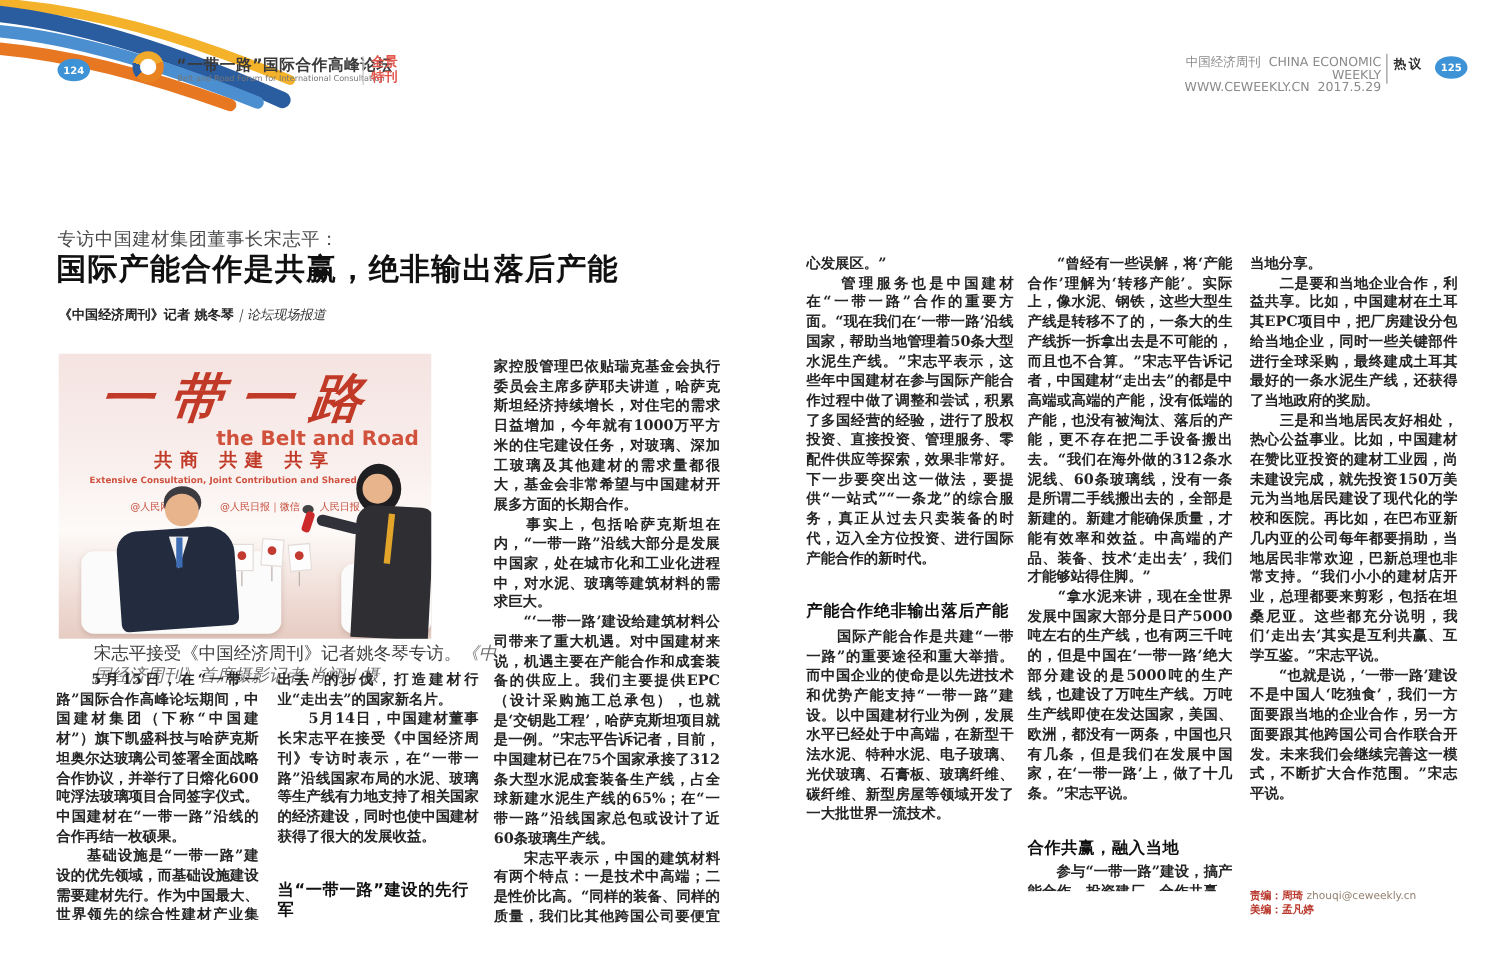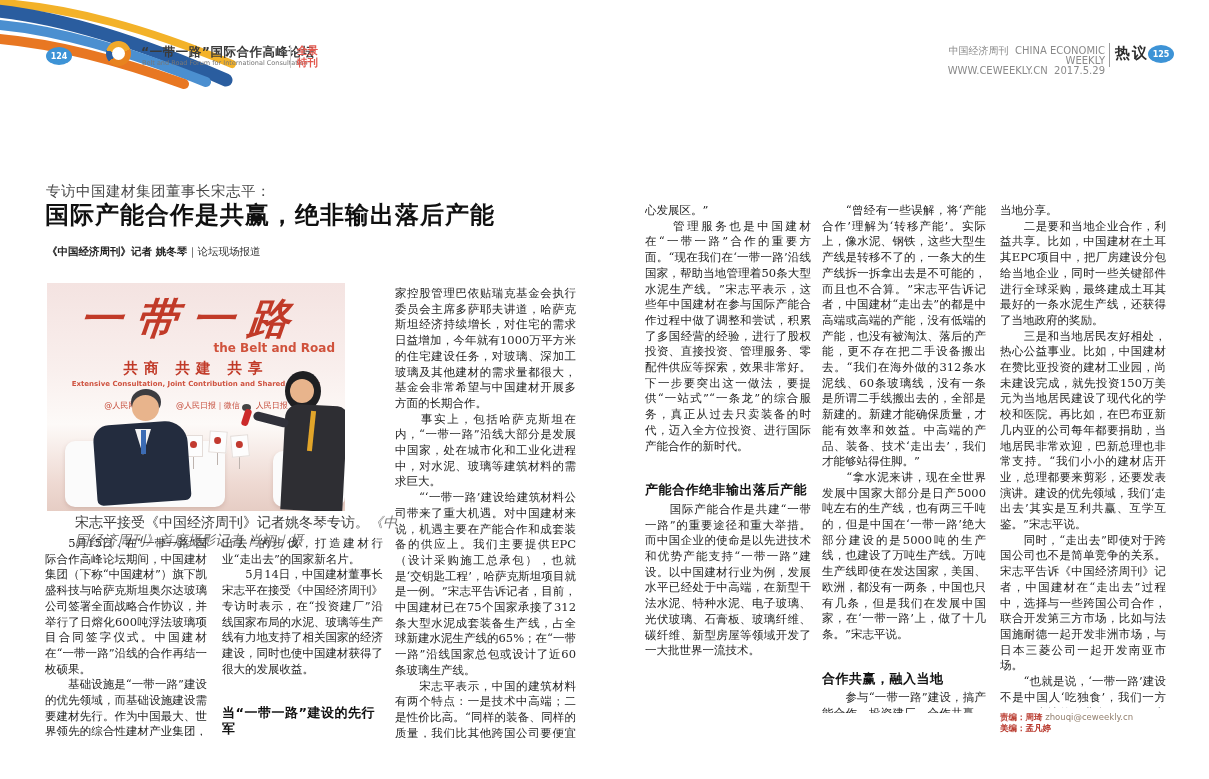--- a/index.html
+++ b/index.html
@@ -24,36 +24,36 @@
   }
   .forum-logo .hole{width:13px;height:13px;border-radius:50%;background:#fff;}
   .masthead-title{position:absolute;left:141px;top:44px;font-size:12.5px;font-weight:bold;color:#3a3a3a;letter-spacing:.5px;}
   .masthead-sub{position:absolute;left:142px;top:59px;font-size:6.5px;color:#777;}
   .masthead-divider{position:absolute;left:290px;top:45px;width:1px;height:23px;background:#c9c9c9;}
   .edition-label{position:absolute;left:297px;top:44px;font-size:10.5px;line-height:12px;font-weight:bold;color:#e2574d;}
   
   .mh-right{position:absolute;left:940px;top:46px;width:165px;text-align:right;color:#8a8a8a;font-size:10px;line-height:9.5px;}
   .mh-right .l2{margin-top:1px;}
   .hr-divider{position:absolute;left:1109px;top:43px;width:1px;height:24px;background:#9a9a9a;}
-  .section-label{position:absolute;left:1115px;top:44px;font-size:15px;font-weight:bold;color:#2b2b2b;letter-spacing:2px;}
+  .section-label{position:absolute;left:1115px;top:44px;font-size:10px;font-weight:bold;color:#2b2b2b;letter-spacing:2px;}
   
   .kicker{position:absolute;left:46px;top:182px;font-size:14.5px;color:#4a4a4a;letter-spacing:.5px;}
   .headline{position:absolute;left:45px;top:199px;font-size:24px;font-weight:bold;color:#101010;letter-spacing:1px;}
   .byline{position:absolute;left:47px;top:245px;font-size:10.5px;color:#222;}
   .byline b{font-weight:bold;}
-  .byline .rest{font-weight:normal;color:#333;}
+  .byline .rest{font-weight:normal;color:#333;font-style:italic;}
   
   .photo{
     position:absolute;left:47px;top:283px;width:298px;height:228px;overflow:hidden;
     background:linear-gradient(180deg,#f4e3e1 0%,#f9efed 38%,#fdfaf8 62%,#eed9d2 88%,#e6cdc4 100%);
   }
   .ph-callig{position:absolute;left:0;right:8px;top:8px;text-align:center;
     font-family:"DejaVu Serif","Liberation Serif",serif;font-style:italic;font-weight:bold;
     font-size:42px;color:#c13a28;letter-spacing:14px;transform:skewX(-6deg);}
-  .ph-belt{position:absolute;left:110px;right:10px;top:58px;text-align:right;font-size:12px;font-weight:bold;color:#d0523c;}
+  .ph-belt{position:absolute;left:110px;right:10px;top:58px;text-align:right;font-size:16px;font-weight:bold;color:#d0523c;}
   .ph-slogan{position:absolute;left:0;right:0;top:76px;text-align:center;font-size:14.5px;font-weight:bold;color:#c13a28;letter-spacing:6px;}
   .ph-slogan-en{position:absolute;left:0;right:0;top:97px;text-align:center;font-size:7px;font-weight:bold;color:#cf5340;}
   .ph-social{position:absolute;left:0;right:0;top:117px;text-align:center;font-size:8px;color:#c54a38;}
   .sofa{position:absolute;background:#fbfbfb;border-radius:10px;box-shadow:0 2px 4px rgba(150,110,100,.25);}
   .man-suit{position:absolute;left:48px;top:140px;width:94px;height:80px;background:#232c3e;border-radius:16px 22px 6px 6px;transform:rotate(-4deg);}
   .man-shirt{position:absolute;left:88px;top:146px;width:16px;height:26px;background:#f2f2f2;clip-path:polygon(0 0,100% 0,50% 100%);}
   .man-tie{position:absolute;left:94px;top:147px;width:5px;height:24px;background:#3c6cb4;}
   .head{position:absolute;border-radius:50%;background:#e8b48c;}
   .hair{position:absolute;border-radius:50%;background:#3c3c40;}
   .woman-body{position:absolute;left:236px;top:122px;width:62px;height:106px;background:#2e2e33;border-radius:14px 10px 0 0;transform:rotate(3deg);}
@@ -65,21 +65,21 @@
   .flag .dot{position:absolute;left:4px;top:5px;width:7px;height:7px;border-radius:50%;background:#c23a30;}
   .flag-stick{position:absolute;width:1px;height:26px;background:#bdb3ae;}
   .caption{position:absolute;left:75px;top:514px;width:322px;font-size:14px;color:#3d3d3d;}
   .caption .credit{font-style:italic;color:#6e6e6e;}
   
   .col{
     position:absolute;text-align:justify;color:#252525;overflow:hidden;
     font-family:"DejaVu Serif","Liberation Serif",serif;
     font-size:11.5px;line-height:15.7px;
   }
-  .col p.para{margin:0;}
+  .col p.para{margin:0;font-weight:bold;}
   .subhead{
     font-family:"DejaVu Sans","Liberation Sans",sans-serif;
     font-weight:bold;font-size:13px;color:#111;margin:28px 0 4px 0;text-align:left;letter-spacing:.5px;
   }
   #col-a{left:45px;top:536px;width:162px;height:200px;}
   #col-b{left:222px;top:536px;width:161px;height:200px;}
   #col-c{left:395px;top:286px;width:181px;height:452px;}
   #col-r1{left:645px;top:203px;width:166px;height:510px;}
   #col-r2{left:822px;top:203px;width:164px;height:510px;}
   #col-r3{left:1000px;top:203px;width:166px;height:505px;}
@@ -165,21 +165,21 @@
 </div>
 
 <div class="col" id="col-a">
     <p class="para">　　5月15日，在“一带一路”国际合作高峰论坛期间，中国建材集团（下称“中国建材”）旗下凯盛科技与哈萨克斯坦奥尔达玻璃公司签署全面战略合作协议，并举行了日熔化600吨浮法玻璃项目合同签字仪式。中国建材在“一带一路”沿线的合作再结一枚硕果。</p>
     <p class="para">　　基础设施是“一带一路”建设的优先领域，而基础设施建设需要建材先行。作为中国最大、世界领先的综合性建材产业集团，中国建材乘着“一带一路”的东风，加快推进建材装备“走</p>
   </div>
 
 <div class="col" id="col-b">
   <div>
       <p class="para">出去”的步伐，打造建材行业“走出去”的国家新名片。</p>
-      <p class="para">　　5月14日，中国建材董事长宋志平在接受《中国经济周刊》专访时表示，在“投资建厂”沿线国家布局的水泥、玻璃等生产线有力地支持了相关国家的经济建设，同时也使中国建材获得了很大的发展收益。</p>
+      <p class="para">　　5月14日，中国建材董事长宋志平在接受《中国经济周刊》专访时表示，在“一带一路”沿线国家布局的水泥、玻璃等生产线有力地支持了相关国家的经济建设，同时也使中国建材获得了很大的发展收益。</p>
     </div>
   <div class="subhead">当“一带一路”建设的先行军</div>
   <div>
       <p class="para">　　5月15日，凯盛科技与奥尔达玻璃公司的签约仪式上，哈萨克斯坦国</p>
     </div>
 </div>
 
 <div class="col" id="col-c">
     <p class="para">家控股管理巴依贴瑞克基金会执行委员会主席多萨耶夫讲道，哈萨克斯坦经济持续增长，对住宅的需求日益增加，今年就有1000万平方米的住宅建设任务，对玻璃、深加工玻璃及其他建材的需求量都很大，基金会非常希望与中国建材开展多方面的长期合作。</p>
     <p class="para">　　事实上，包括哈萨克斯坦在内，“一带一路”沿线大部分是发展中国家，处在城市化和工业化进程中，对水泥、玻璃等建筑材料的需求巨大。</p>
@@ -206,22 +206,21 @@
   <div class="subhead">合作共赢，融入当地</div>
   <div>
       <p class="para">　　参与“一带一路”建设，搞产能合作、投资建厂，合作共赢、融入当地是长久发展的重要因素。</p>
     </div>
 </div>
 
 <div class="col" id="col-r3">
   <div>
       <p class="para">当地分享。</p>
       <p class="para">　　二是要和当地企业合作，利益共享。比如，中国建材在土耳其EPC项目中，把厂房建设分包给当地企业，同时一些关键部件进行全球采购，最终建成土耳其最好的一条水泥生产线，还获得了当地政府的奖励。</p>
-      <p class="para">　　三是和当地居民友好相处，热心公益事业。比如，中国建材在赞比亚投资的建材工业园，尚未建设完成，就先投资150万美元为当地居民建设了现代化的学校和医院。再比如，在巴布亚新几内亚的公司每年都要捐助，当地居民非常欢迎，巴新总理也非常支持。“我们小小的建材店开业，总理都要来剪彩，还要发表演讲。建设的优先领域，我们‘走出去’其实是互利共赢、互学互鉴。”宋志平说。</p>
-      <p class="para">　　同时，“走出去”即使对于跨国公司也不是简单竞争的关系。宋志平告诉《中国经济周刊》记者，中国建材在“走出去”过程中，选择与一些跨国公司合作，联合开发第三方市场，比如与法国施耐德一起开发非洲市场，与日本三菱公司一起开发南亚市场。</p>
+      <p class="para">　　三是和当地居民友好相处，热心公益事业。比如，中国建材在赞比亚投资的建材工业园，尚未建设完成，就先投资150万美元为当地居民建设了现代化的学校和医院。再比如，在巴布亚新几内亚的公司每年都要捐助，当地居民非常欢迎，巴新总理也非常支持。“我们小小的建材店开业，总理都要来剪彩，包括在坦桑尼亚。这些都充分说明，我们‘走出去’其实是互利共赢、互学互鉴。”宋志平说。</p>
     </div>
   <p class="para">
     <span>　　“也就是说，‘一带一路’建设不是中国人‘吃独食’，我们一方面要跟当地的企业合作，另一方面要跟其他跨国公司合作联合开发。未来我们会继续完善这一模式，不断扩大合作范围。”宋志平说。</span>
     
   </p>
 </div>
 
 <div class="credits">
   <div>
     <span class="lbl">责编：</span><span class="nm">周琦</span>

